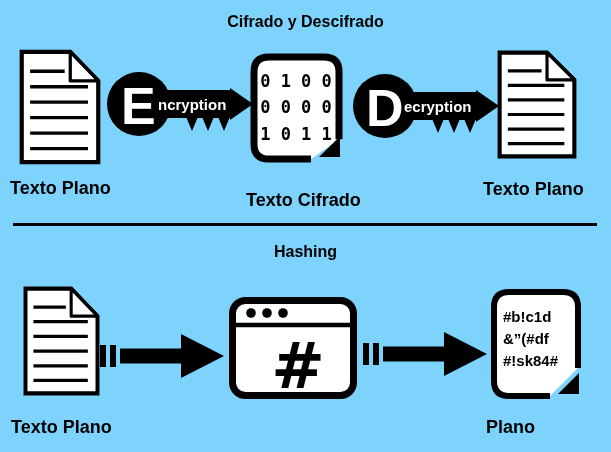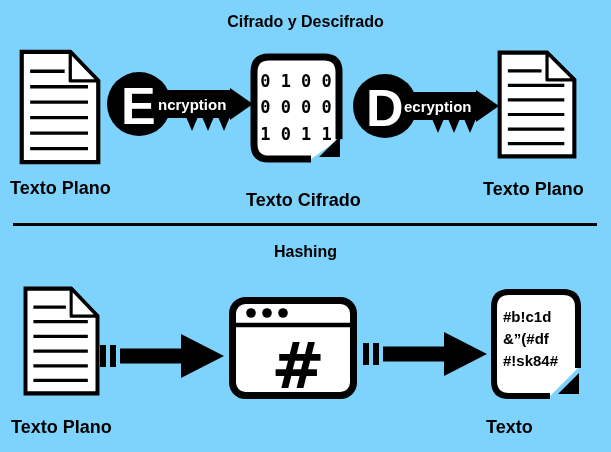--- a/index.html
+++ b/index.html
@@ -144,15 +144,15 @@
   <svg class="abs" style="left:490px;top:288px;" width="92" height="112" viewBox="0 0 92 112" preserveAspectRatio="none">
     <path d="M19 4 H73 Q88 4 88 19 V80 L60 108 H19 Q4 108 4 93 V19 Q4 4 19 4 Z" fill="#fff"></path>
     <path d="M60 108 H19 Q4 108 4 93 V19 Q4 4 19 4 H73 Q88 4 88 19 V80" fill="none" stroke="#000" stroke-width="6"></path>
     <polygon points="68,106 89,85 89,106" fill="#000"></polygon>
     <text class="hash-line" x="13" y="34">#b!c1d</text>
     <text class="hash-line" x="13" y="56">&amp;”(#df</text>
     <text class="hash-line" x="13" y="78">#!sk84#</text>
   </svg>
 
   <div class="icon-label" style="left:11px;top:417px;width:100px;">Texto Plano</div>
-  <div class="icon-label" style="left:486px;top:417px;width:100px;">Texto</div>
+  <div class="icon-label" style="left:486px;top:417px;width:100px;">Plano</div>
 
 </div>
 
 </body></html>

